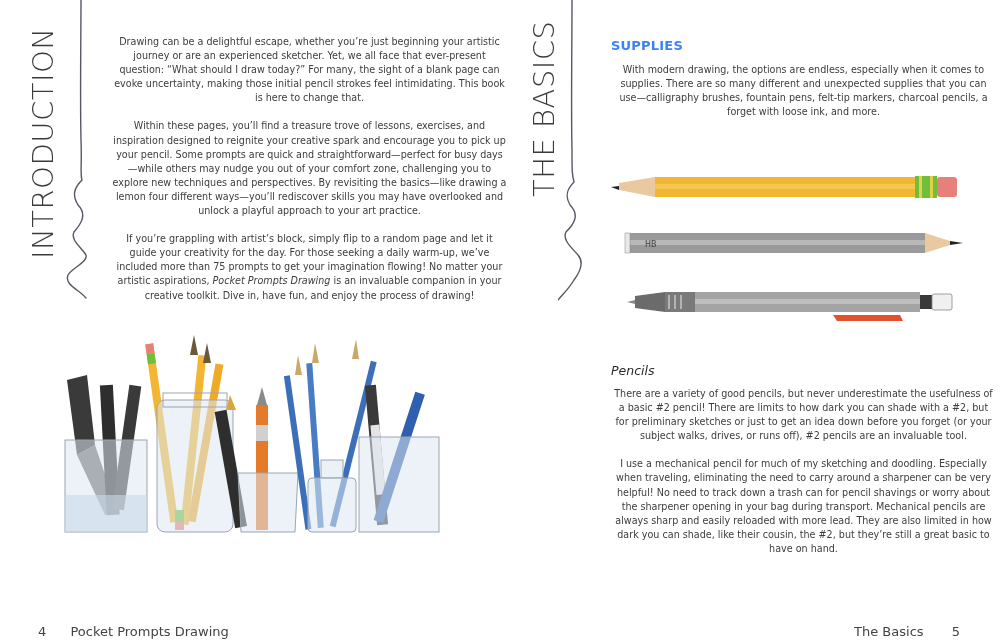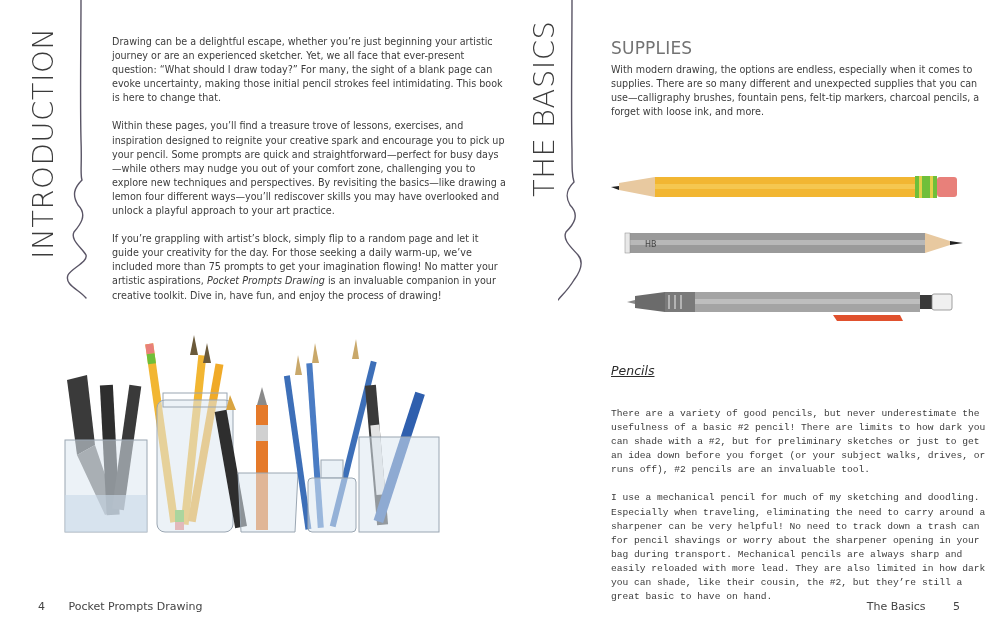--- a/index.html
+++ b/index.html
@@ -24,40 +24,41 @@
   .vtitle-left { left: 26px; top: 259px; }
   .vtitle-right { left: 527px; top: 197px; }
 
   .squiggle { position: absolute; top: 0; pointer-events: none; }
 
   .body-text {
     position: absolute;
     font-size: 9.6px;
     line-height: 14.1px;
     color: #3c3c3c;
+    text-align: center;
   }
   .body-text p { margin-bottom: 14px; }
   .body-text em { font-style: italic; }
 
   .intro-text { left: 112px; top: 35px; width: 395px; }
 
   .section-heading {
     position: absolute; left: 611px; top: 38px;
     font-family: "DejaVu Sans", sans-serif;
-    font-weight: normal; font-size: 17px; color: #737373; letter-spacing: 0.2px;
+    font-weight: bold; font-size: 13px; color: #3b82f6; letter-spacing: 0.2px;
   }
   .supplies-text { left: 611px; top: 63px; width: 385px; }
   .sub-heading {
     position: absolute; left: 611px; top: 363px;
-    font-style: italic; font-size: 12.5px; color: #2a2a2a; text-decoration: underline;
+    font-style: italic; font-size: 12.5px; color: #2a2a2a;
   }
-  .pencils-text { left: 611px; top: 407px; width: 385px; font-family: Liberation Mono, monospace; }
+  .pencils-text { left: 611px; top: 387px; width: 385px; }
 
   .footer {
-    position: absolute; top: 600px; font-size: 11px; color: #444;
+    position: absolute; top: 624px; font-size: 13px; color: #444;
   }
   .footer-left { left: 38px; }
   .footer-left .num { margin-right: 20px; }
   .footer-right { right: 40px; margin-left: 13px; }
   .footer-right .num { margin-left: 24px; }
 
   .illus { position: absolute; }
 </style>
 </head>
 <body>

